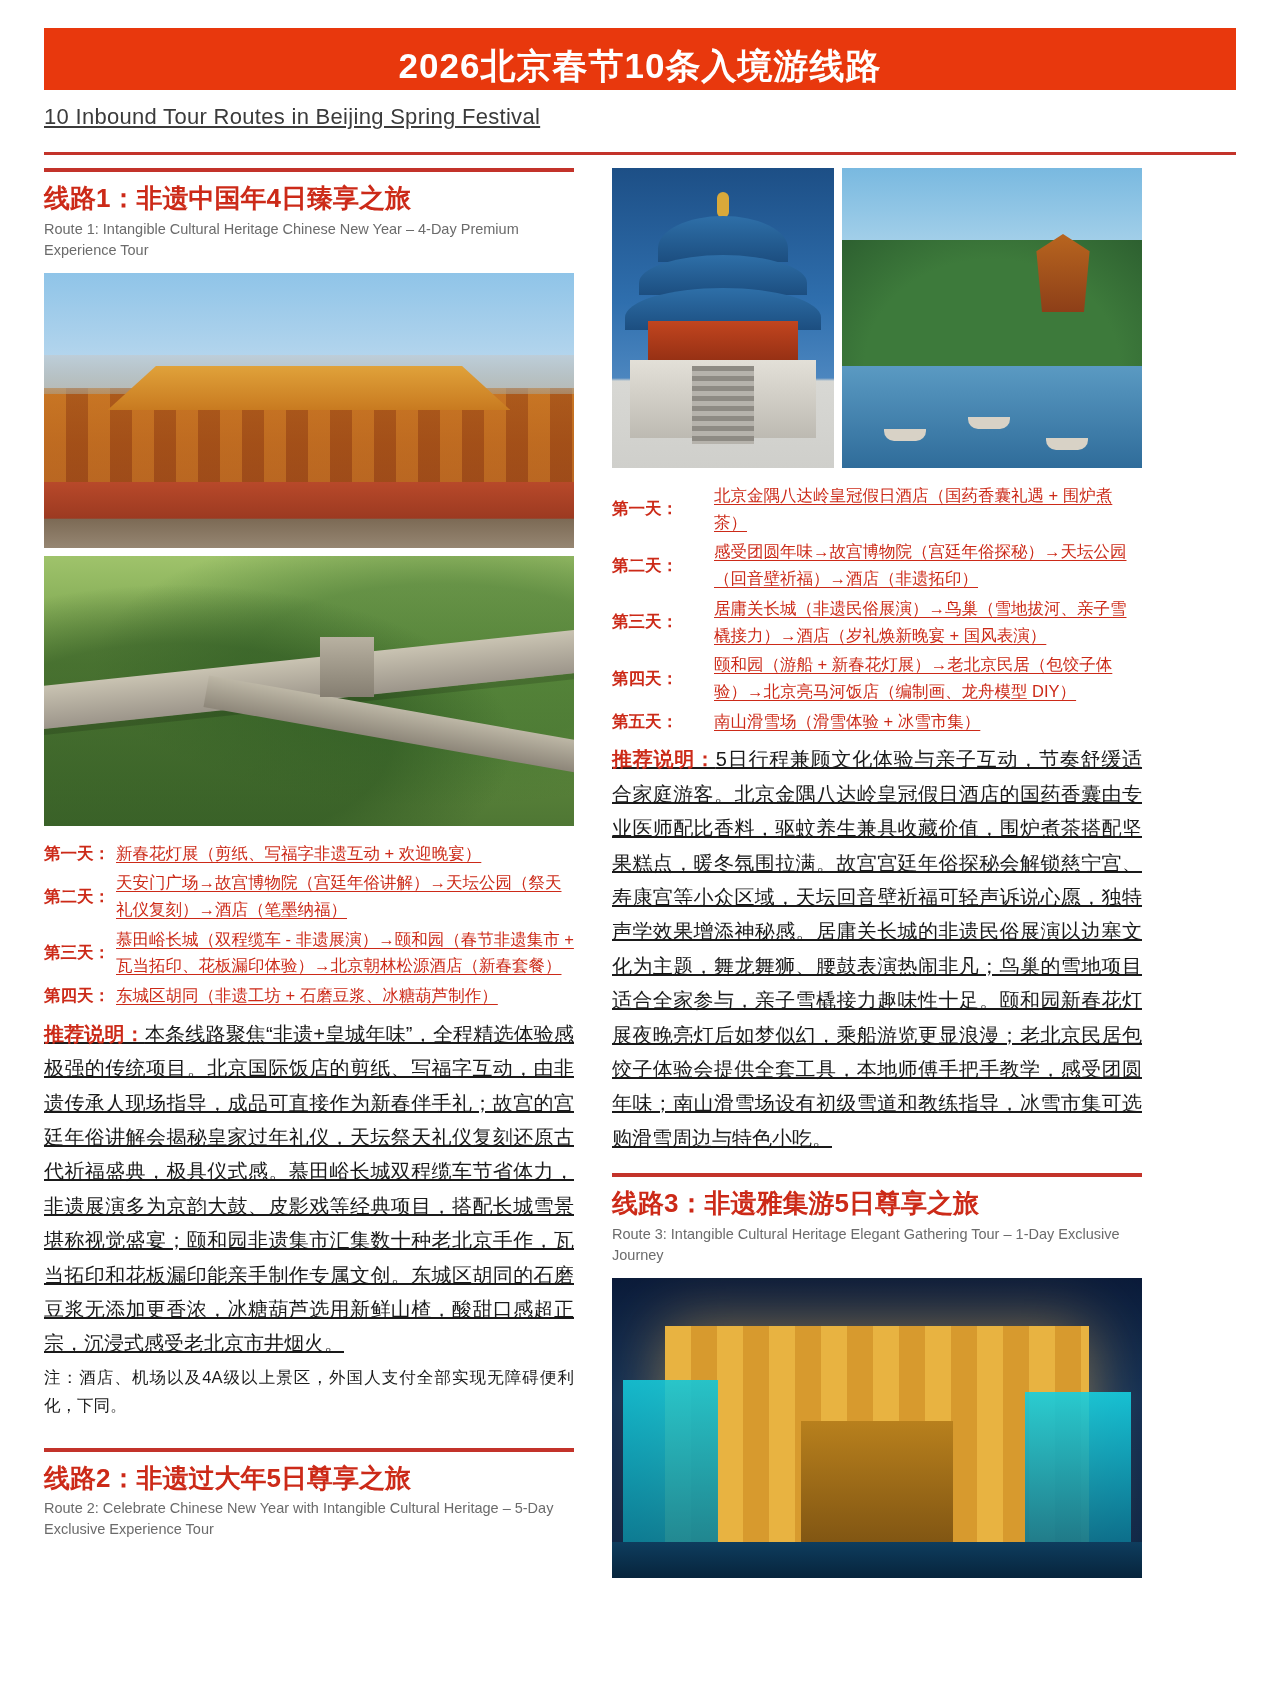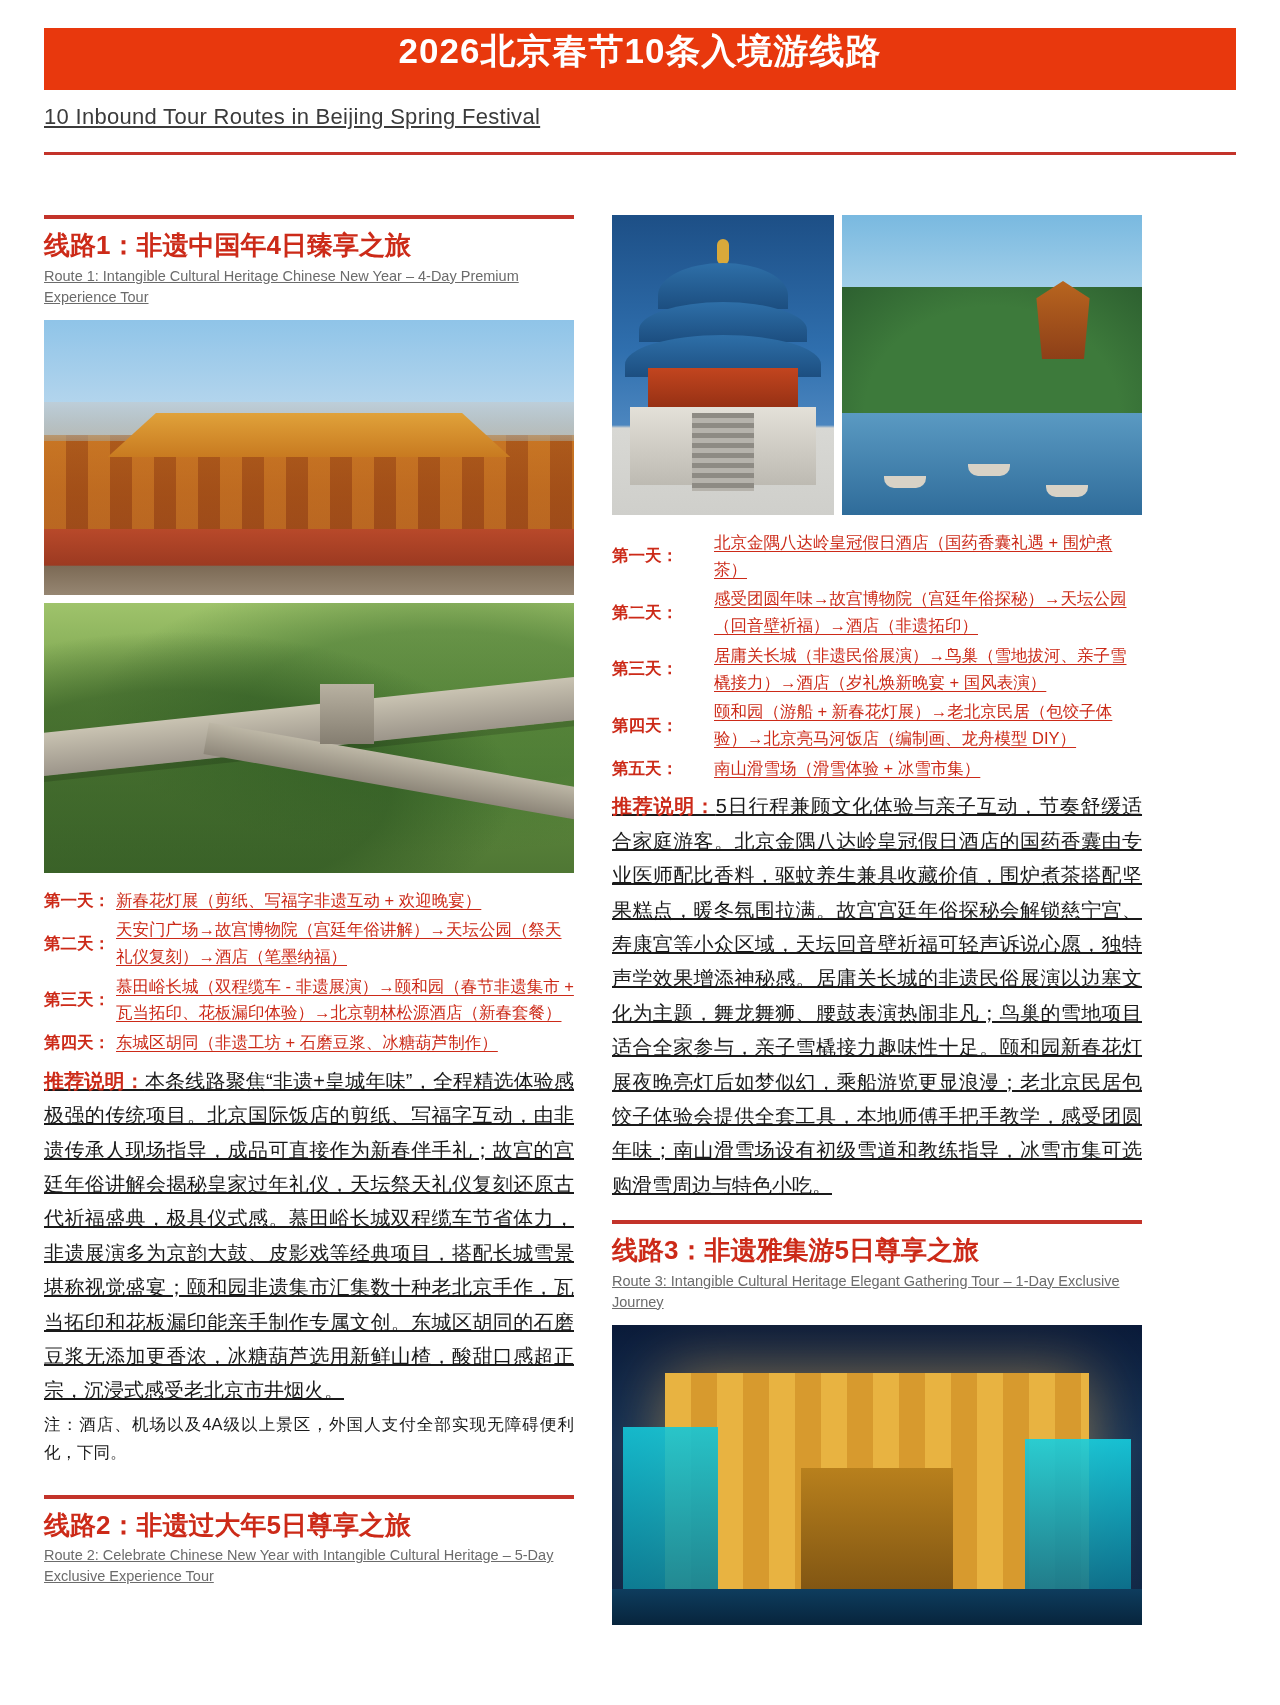--- a/index.html
+++ b/index.html
@@ -25,21 +25,21 @@
 
   
   .header-band {
     position: absolute;
     left: 44px;
     top: 28px;
     width: 1192px;
     height: 62px;
     background: #e8380d;
     display: flex;
-    align-items: flex-start;
+    align-items: flex-end;
     justify-content: center;
   }
   .header-title {
     color: #ffffff;
     font-size: 35px;
     font-weight: bold;
     letter-spacing: 1px;
     white-space: nowrap;
   }
   .header-sub {
@@ -60,21 +60,20 @@
     width: 1192px;
     height: 3px;
     background: #c3332a;
   }
 
   
   .col {
     position: absolute;
     top: 168px;
     width: 530px;
-    margin-top: 47px;
   }
   .col-left { left: 44px; }
   .col-right { left: 612px; }
 
   
   .route-rule {
     height: 4px;
     background: #c3332a;
     margin-bottom: 10px;
   }
@@ -83,21 +82,20 @@
     font-size: 26px;
     font-weight: bold;
     line-height: 1.25;
     margin: 0 0 4px 0;
   }
   .route-title-en {
     color: #6b6b6b;
     font-size: 14.5px;
     line-height: 1.45;
     margin: 0 0 12px 0;
-    text-decoration: underline;
   }
 
   
   .photo {
     width: 100%;
     display: block;
     border: 0;
     position: relative;
     overflow: hidden;
   }

